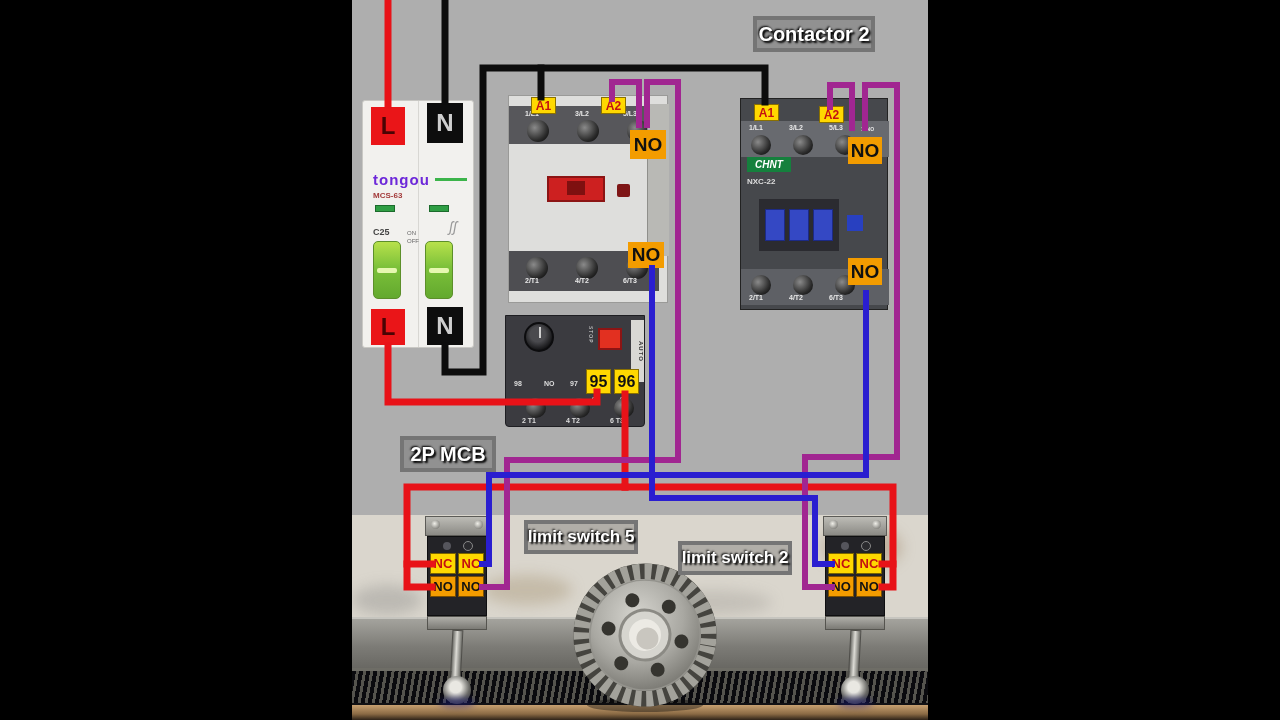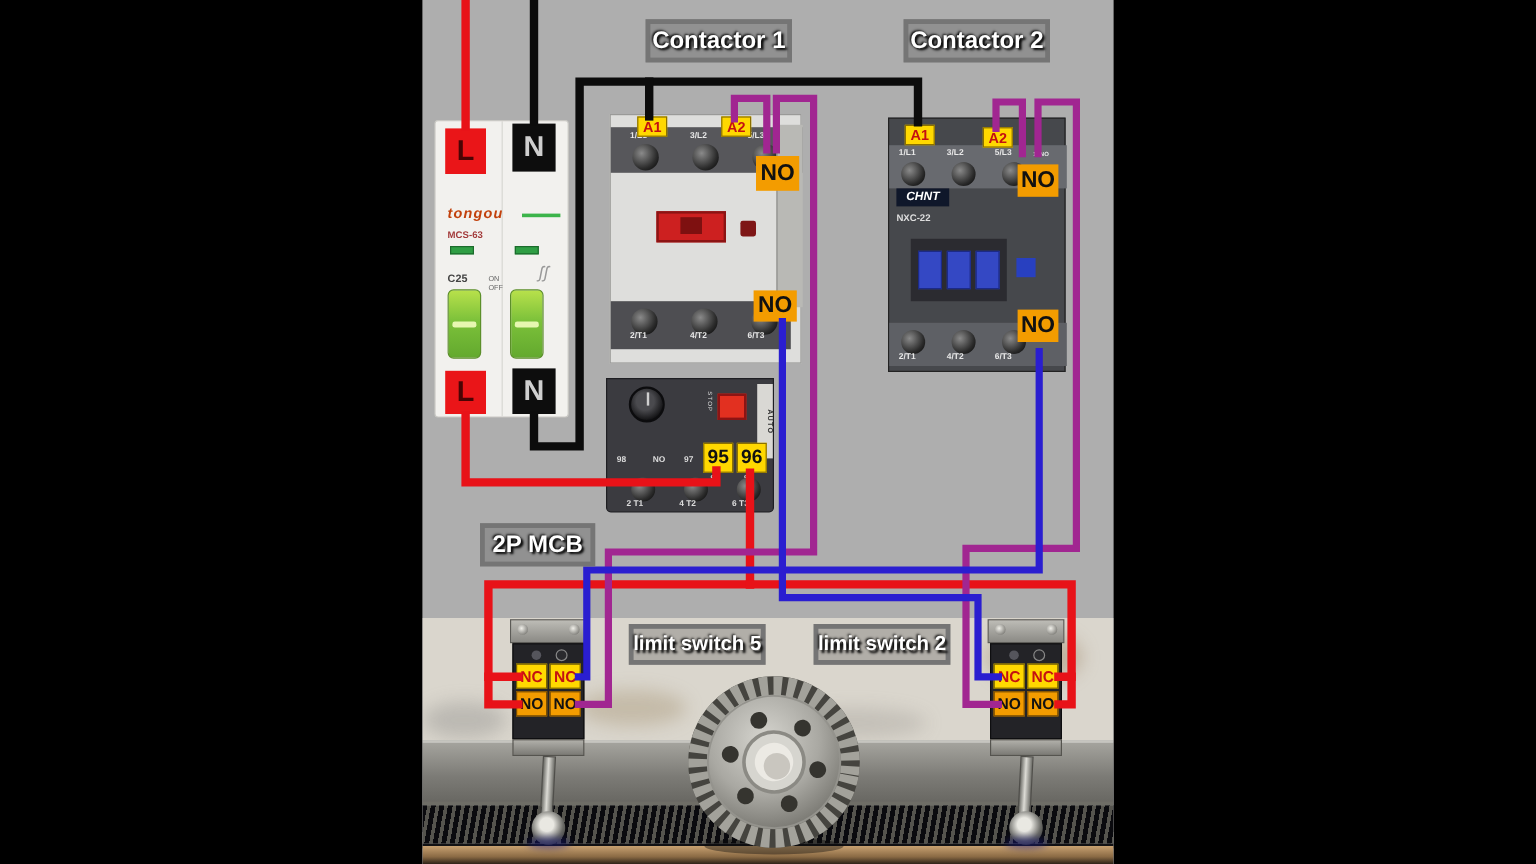--- a/index.html
+++ b/index.html
@@ -33,21 +33,21 @@
   .nobadge{position:absolute;background:#f39c00;color:#111;font-weight:bold;font-size:19px;
            display:flex;align-items:center;justify-content:center;z-index:20;}
 
   
   .mcb{position:absolute;left:10px;top:100px;width:112px;height:248px;background:#f2f1ee;
        border:1px solid #c9c8c4;border-radius:3px;}
   .mcb:before{content:"";position:absolute;left:55px;top:0;width:1px;height:100%;background:#d8d7d3;}
   .mcb-lbl{position:absolute;font-weight:bold;font-size:24px;display:flex;align-items:center;justify-content:center;}
   .mcb-lbl.red{background:#ea1518;color:#4a0404;}
   .mcb-lbl.blk{background:#0d0d0d;color:#cfcfcf;}
-  .tongou{position:absolute;left:10px;top:70px;color:#c2410c;font-weight:bold;font-size:12px;letter-spacing:1px;font-style:italic;}
+  .tongou{position:absolute;left:10px;top:70px;color:#6d28d9;font-weight:bold;font-size:15px;letter-spacing:1px;}
   .tongou-line{position:absolute;left:72px;top:77px;width:32px;height:3px;background:#3cb44a;}
   .mcb-model{position:absolute;left:10px;top:90px;color:#a33b3b;font-size:8px;font-weight:bold;}
   .mcb-bar{position:absolute;width:20px;height:7px;background:#2f9e44;border:1px solid #1c6b2c;}
   .mcb-rating{position:absolute;left:10px;top:126px;color:#444;font-size:9px;font-weight:bold;}
   .mcb-onoff{position:absolute;left:44px;top:128px;color:#666;font-size:6px;line-height:8px;}
   .mcb-curve{position:absolute;left:86px;top:118px;color:#999;font-size:14px;font-style:italic;}
   .toggle{position:absolute;width:28px;height:58px;border-radius:5px;border:1px solid #5c8f2a;
           background:linear-gradient(180deg,#b8e14b,#7cc13a 45%,#63a92e);}
   .toggle:after{content:"";position:absolute;left:3px;top:26px;width:20px;height:5px;background:#e6f7b0;border-radius:2px;}
 
@@ -69,21 +69,21 @@
   .ovr-dial:after{content:"";position:absolute;left:13px;top:3px;width:2px;height:11px;background:#cfcfcf;}
   .ovr-stop{position:absolute;left:92px;top:12px;width:24px;height:22px;background:#e23020;border:2px solid #8c1414;}
   .ovr-side{position:absolute;left:125px;top:4px;width:13px;height:62px;background:#d9d8d4;color:#333;
             font-size:6px;font-weight:bold;writing-mode:vertical-rl;text-align:center;letter-spacing:1px;}
   .ovr-stoptxt{position:absolute;left:82px;top:10px;color:#ddd;font-size:5px;writing-mode:vertical-rl;letter-spacing:1px;}
   .ovr-tiny{position:absolute;color:#ddd;font-size:7px;font-weight:bold;}
 
   
   .c2{position:absolute;left:388px;top:98px;width:148px;height:212px;background:#46484c;border:1px solid #222;}
   .c2-strip{position:absolute;left:0;top:22px;width:148px;height:36px;background:#686a6f;}
-  .c2-chnt{position:absolute;left:6px;top:58px;width:44px;height:15px;background:#0f172a;color:#fff;
+  .c2-chnt{position:absolute;left:6px;top:58px;width:44px;height:15px;background:#15803d;color:#fff;
            font-size:10px;font-weight:bold;font-style:italic;display:flex;align-items:center;justify-content:center;}
   .c2-model{position:absolute;left:6px;top:78px;color:#ddd;font-size:8px;font-weight:bold;}
   .c2-block{position:absolute;left:18px;top:100px;width:80px;height:52px;background:#2b2b30;}
   .c2-tab{position:absolute;top:10px;width:20px;height:32px;background:#3448c4;border:1px solid #1c2a86;}
   .c2-sq{position:absolute;left:106px;top:116px;width:16px;height:16px;background:#2840c0;}
   .c2-bot{position:absolute;left:0;top:170px;width:148px;height:36px;background:#5e6065;}
 
   
   .ls{position:absolute;width:64px;height:144px;}
   .ls-top{position:absolute;left:0;top:0;width:64px;height:20px;
@@ -303,20 +303,19 @@
         <path stroke-width="6" d="M260 99 V82 H287 V125" stroke="#a12691"></path>
         <path stroke-width="6" d="M295 125 V82 H326 V460 H155 V587 H130" stroke="#a12691"></path>
         <path stroke-width="6" d="M478 107 V85 H500 V128" stroke="#a12691"></path>
         <path stroke-width="6" d="M513 128 V85 H545 V457 H453 V587 H480" stroke="#a12691"></path>
 
         <path stroke-width="6" d="M300 268 V498 H463 V564 H480" stroke="#2a1ed0"></path>
         <path stroke-width="6" d="M514 293 V475 H137 V564 H130" stroke="#2a1ed0"></path>
       </g>
     </svg>
 
-    <div class="callout" style="left:186px;top:16px;width:122px;height:36px;">Contactor 1</div>
     <div class="callout" style="left:401px;top:16px;width:122px;height:36px;">Contactor 2</div>
     <div class="callout" style="left:10px;top:436px;width:96px;height:36px;margin-left:38px;">2P MCB</div>
     <div class="callout" style="left:172px;top:520px;width:114px;height:34px;font-size:17px;">limit switch 5</div>
-    <div class="callout" style="left:326px;top:520px;width:114px;height:34px;font-size:17px;">limit switch 2</div>
+    <div class="callout" style="left:326px;top:541px;width:114px;height:34px;font-size:17px;">limit switch 2</div>
 
   </div>
 </div>
 
 </body></html>

